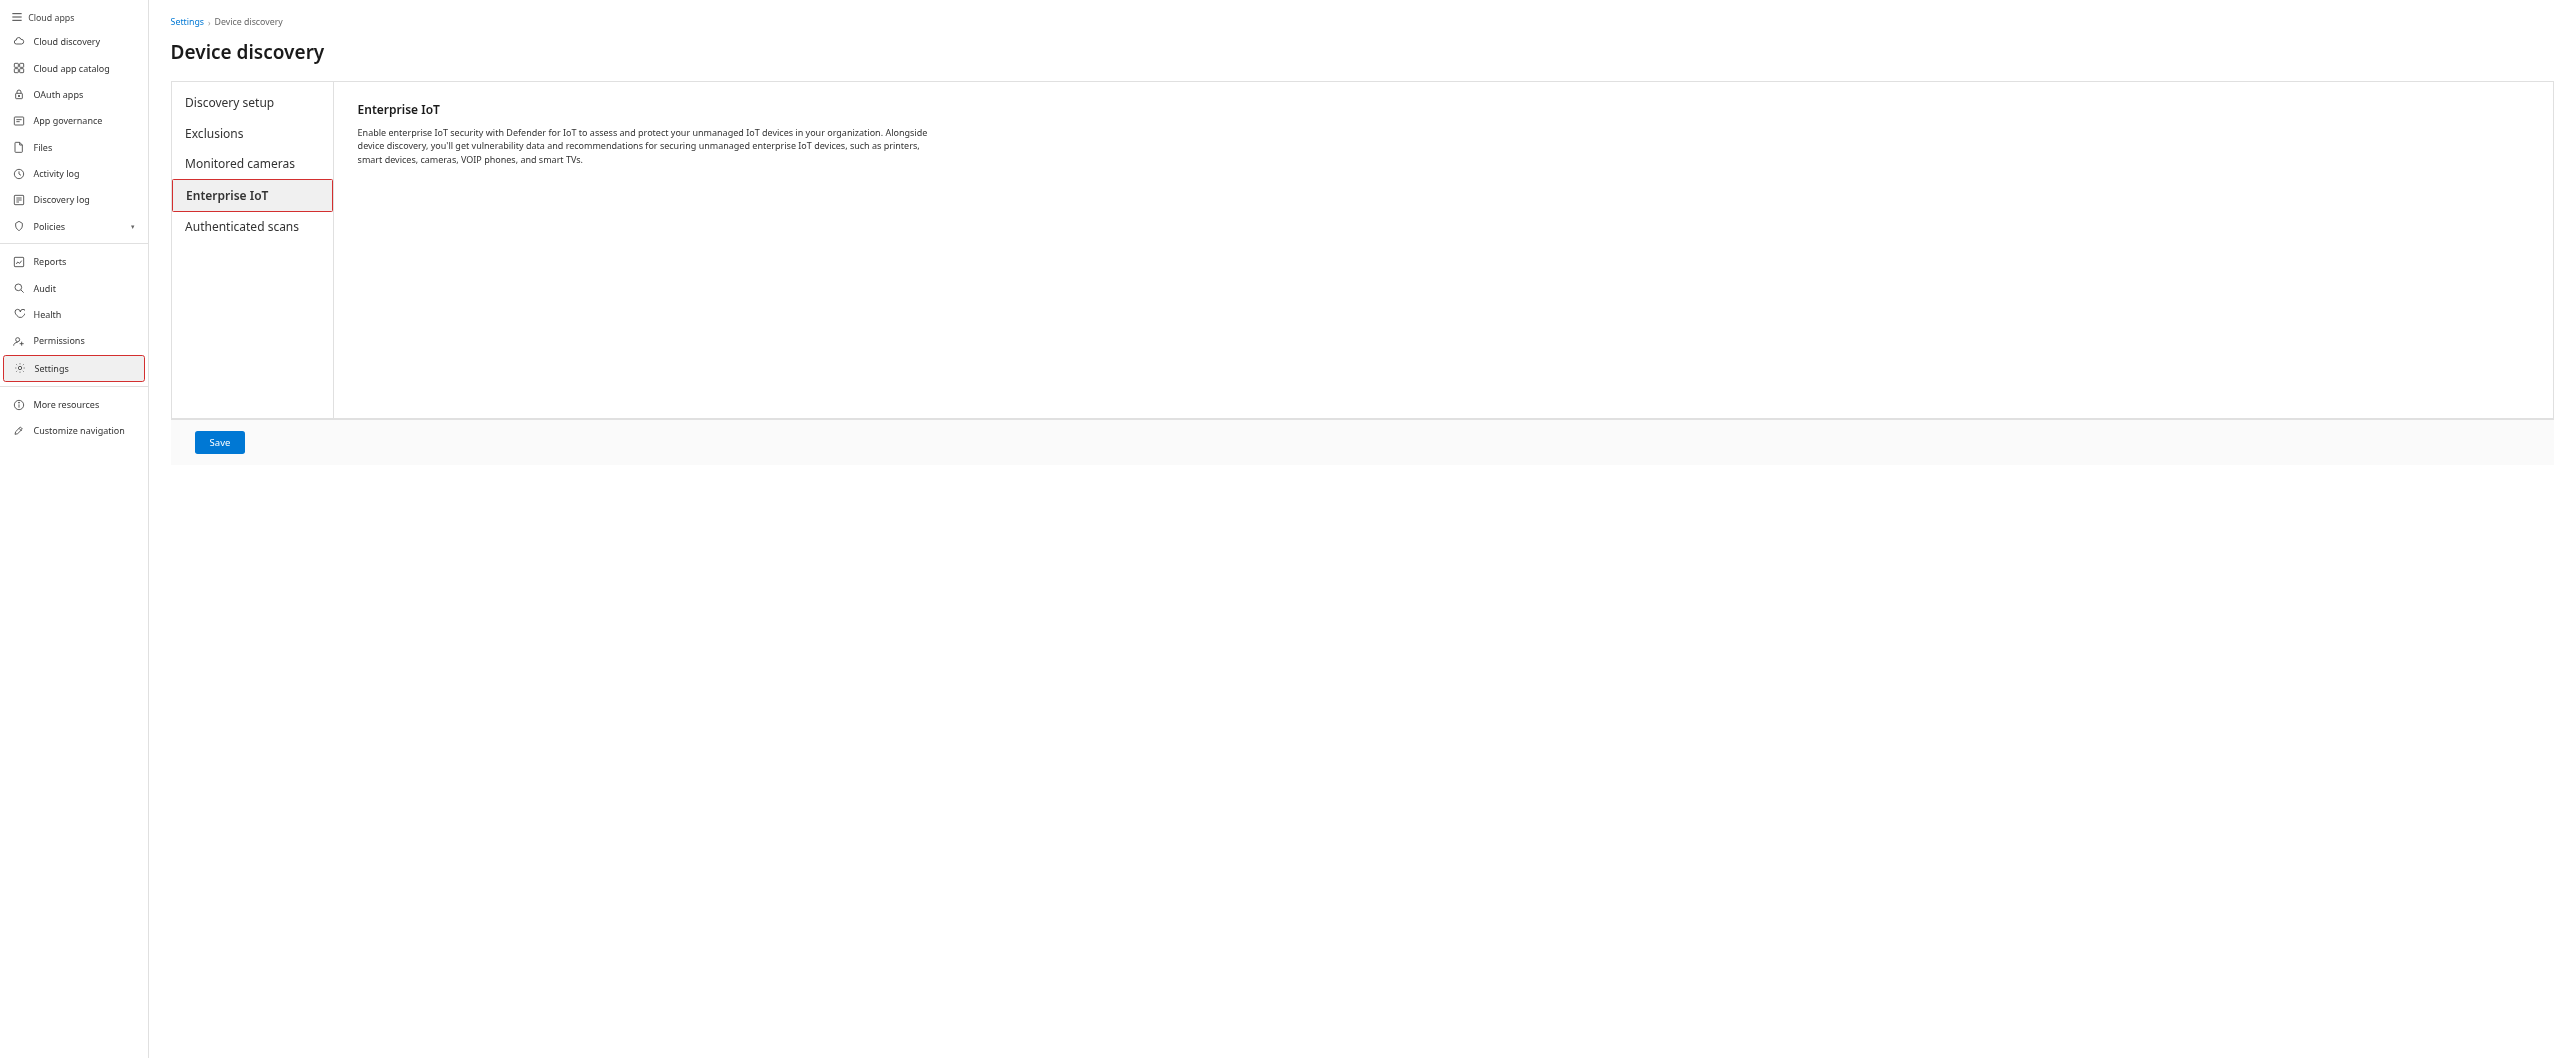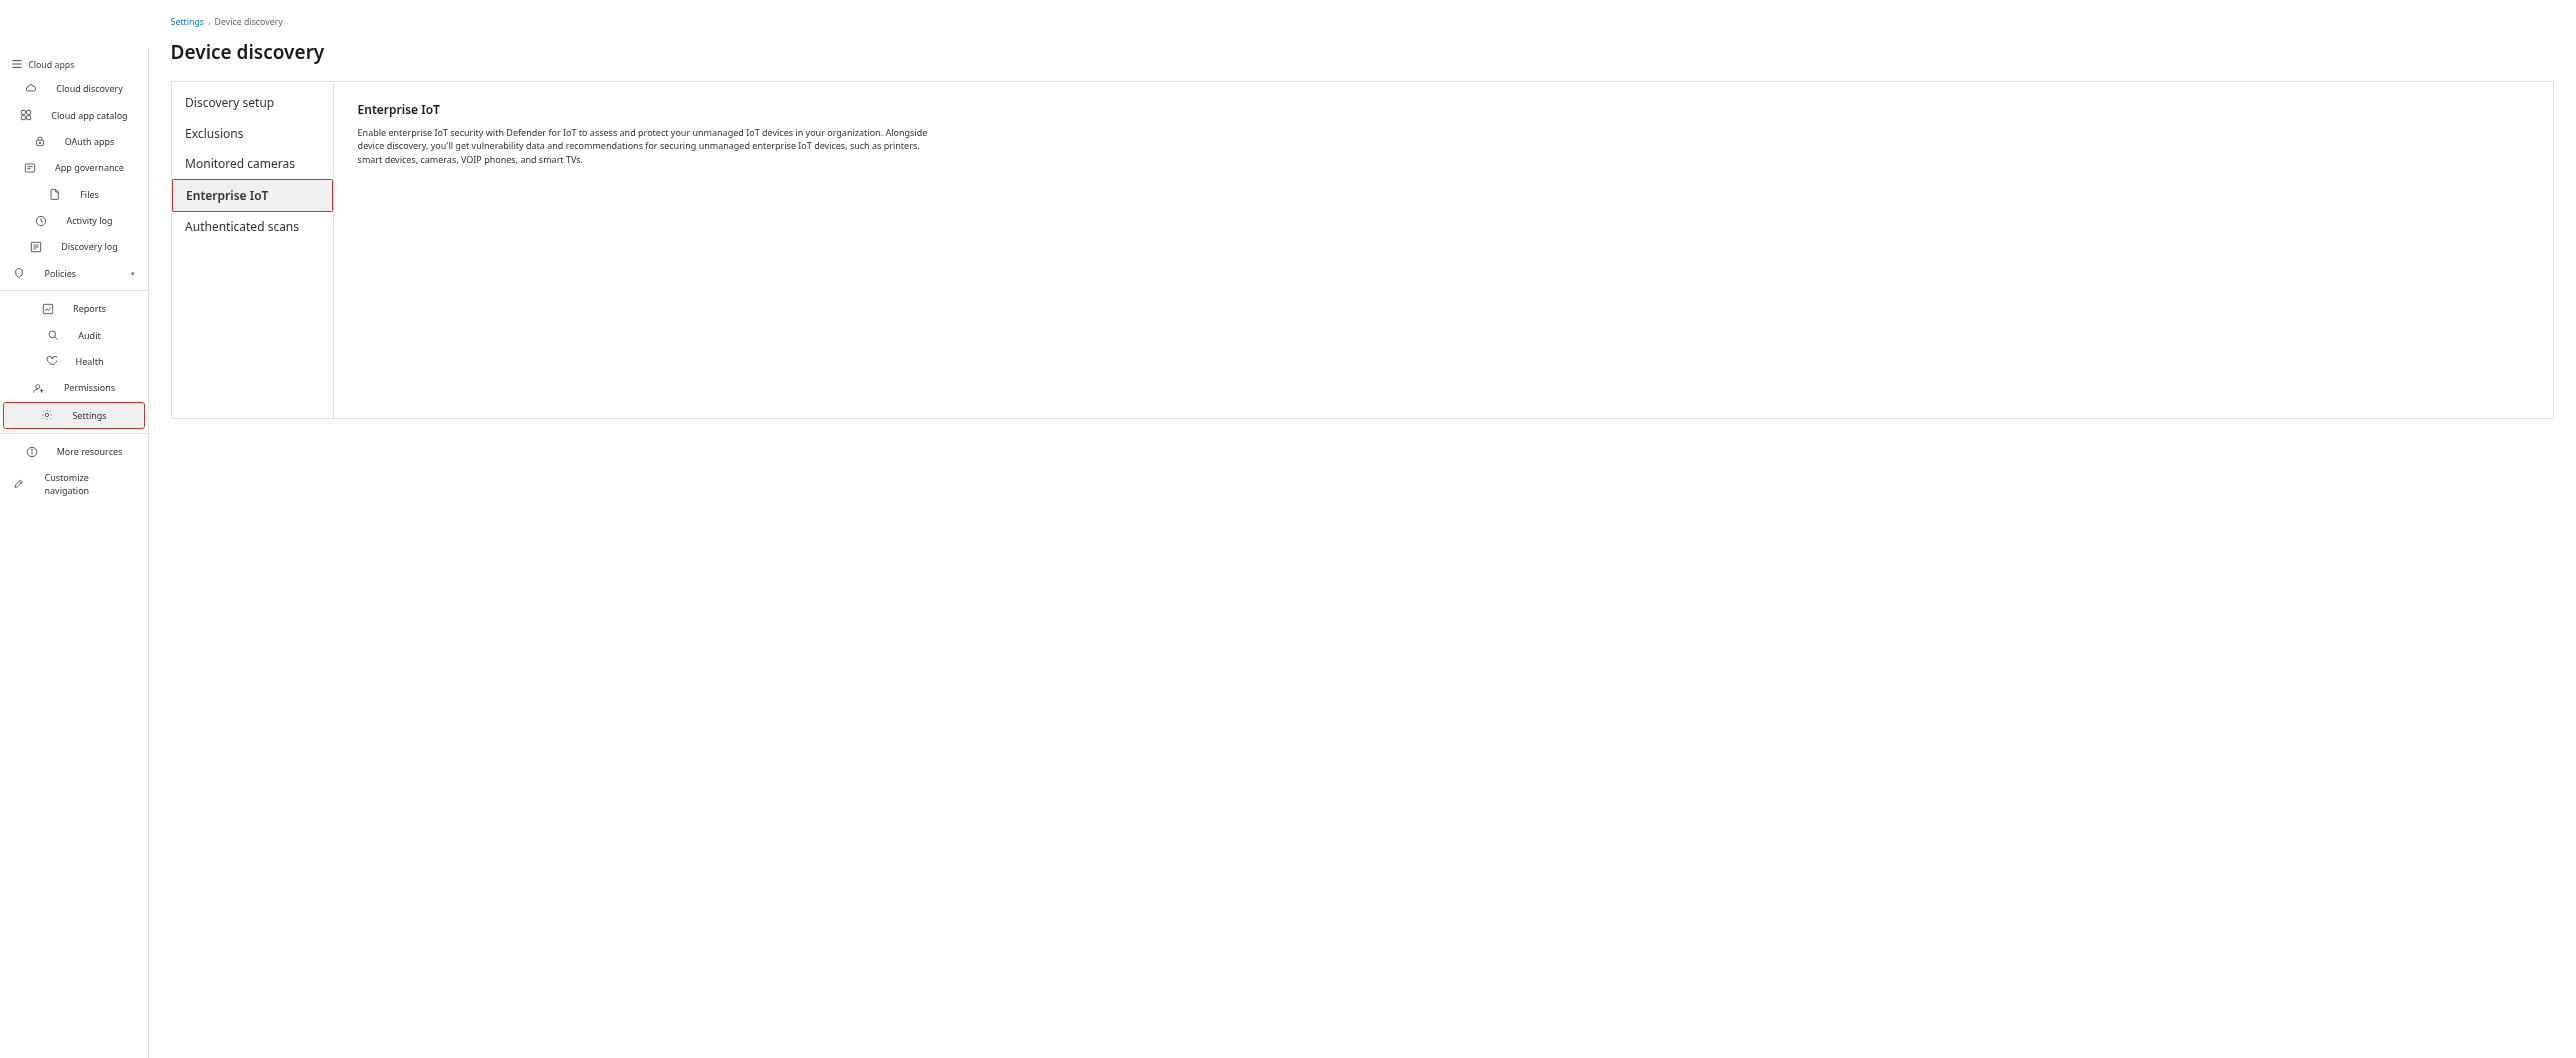--- a/index.html
+++ b/index.html
@@ -8,44 +8,42 @@
     
     .sidebar {
       width: 149px;
       min-width: 149px;
       background: #fff;
       border-right: 0.7px solid #e0e0e0;
       display: flex;
       flex-direction: column;
       overflow-y: auto;
       padding: 5.4px 0;
-      margin-top: 47px;
     }
 
     .sidebar-top {
       padding: 5.4px 10.8px 2.7px 10.8px;
       display: flex;
       align-items: center;
       gap: 5.4px;
       color: #444;
       font-size: 8.8px;
     }
 
     .sidebar-item {
       display: flex;
       align-items: center;
-      gap: 19px;
+      gap: 8px;
       padding: 6px 10.8px;
       cursor: pointer;
       color: #333;
       font-size: 9px;
       border-radius: 2.7px;
       margin: 0.7px 2.7px;
       position: relative;
-      justify-content: center;
     }
     .sidebar-item.selected-highlight {
       background: #f0f0f0;
       border: 1.4px solid #d32f2f;
       border-radius: 2.7px;
     }
 
     .sidebar-icon {
       width: 12px;
       height: 12px;
@@ -405,16 +403,19 @@
       </div>
 
       <div class="panel-content">
         <h2 class="enterprise-iot-title">Enterprise IoT</h2>
         <p class="enterprise-iot-desc">Enable enterprise IoT security with Defender for IoT to assess and protect your unmanaged IoT devices in your organization. Alongside device discovery, you'll get vulnerability data and recommendations for securing unmanaged enterprise IoT devices, such as printers, smart devices, cameras, VOIP phones, and smart TVs.</p>
 
       </div>
 
     </div>
 
+    <div class="panel-footer">
+      <button class="save-btn">Save</button>
+    </div>
 
   </div>
 </main>
 
 
 </body></html>

